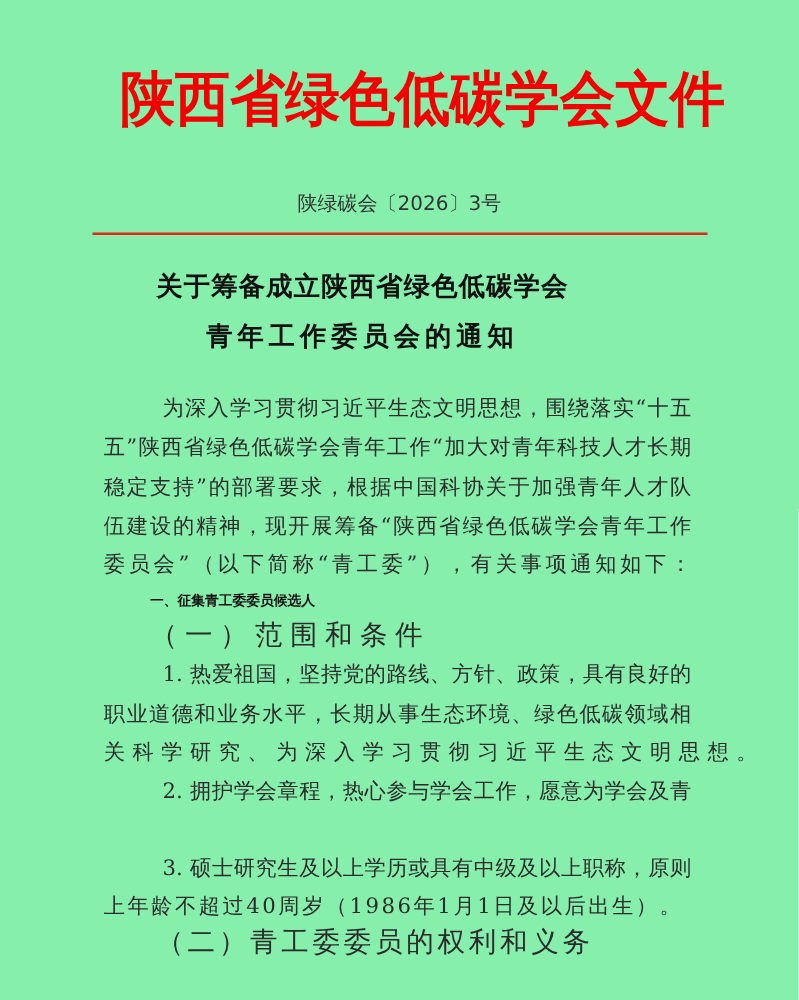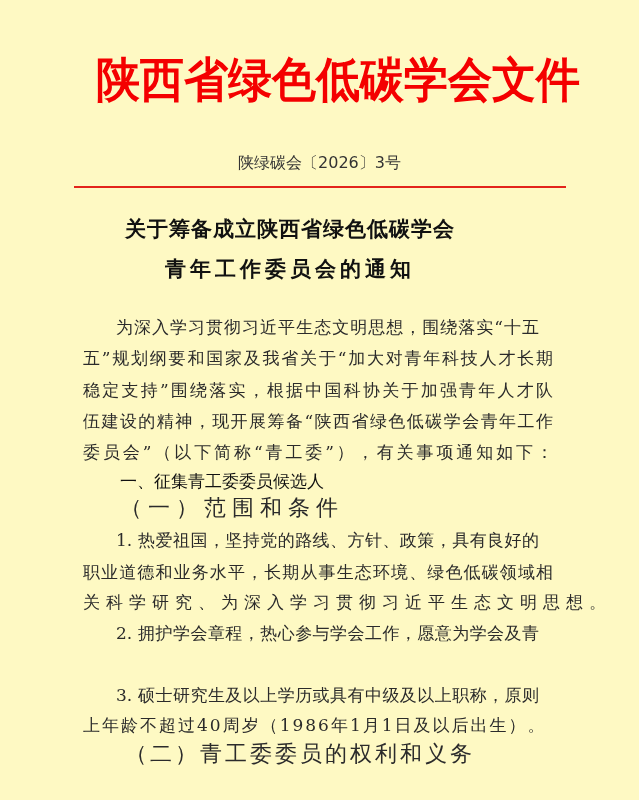--- a/index.html
+++ b/index.html
@@ -1,18 +1,18 @@
 <!DOCTYPE html>
 <html><head>
 <meta charset="utf-8">
 <style>
   html, body { margin: 0; padding: 0; background: #ffffff; }
   body { width: 639px; height: 800px; position: relative; overflow: hidden;
          font-family: "DejaVu Serif", "Liberation Serif", serif; color: #2a2a2a; }
-  .page { position: absolute; left: 0; top: 0; width: 639px; height: 800px; background: #fef9c3; }
+  .page { position: absolute; left: 0; top: 0; width: 639px; height: 800px; background: #86efac; }
 
   .doc-title {
     position: absolute; left: 96px; top: 52px; width: 450px; height: 56px;
     color: #f40000; font-family: "DejaVu Serif", "Liberation Serif", serif;
     font-weight: bold; font-size: 44px; line-height: 56px;
     white-space: nowrap; text-align: center;
     transform: scaleX(1.0); letter-spacing: 0px;
   }
   .doc-title span { display: inline-block; transform: scaleY(1.08); }
 
@@ -35,27 +35,27 @@
   .notice-title.l1 { top: 215px; line-height: 28px; letter-spacing: 1px; }
   .notice-title.l2 { top: 255px; line-height: 28px; letter-spacing: 4px; }
 
   .body-line {
     position: absolute; left: 83px; width: 470px; height: 24px;
     font-size: 17px; line-height: 24px; color: #2b2b2b;
     white-space: nowrap;
     text-align: justify; text-align-last: justify;
     font-family: "DejaVu Serif", "Liberation Serif", serif;
   }
-  .body-line.indent { left: 116px; width: 423px; }
+  .body-line.indent { left: 130px; width: 423px; }
   .body-line.short { text-align-last: left; letter-spacing: 6px; }
 
   .section-heading {
     position: absolute; left: 120px; top: 469px; height: 24px;
     font-family: "DejaVu Sans", "Liberation Sans", sans-serif;
-    font-weight: normal; font-size: 17px; line-height: 24px; color: #111;
+    font-weight: bold; font-size: 11px; line-height: 24px; color: #111;
     white-space: nowrap;
   }
   .sub-heading {
     position: absolute; height: 24px; font-size: 22px; line-height: 24px;
     color: #2b2b2b; white-space: nowrap; letter-spacing: 6px;
     font-family: Liberation Mono, monospace;
   }
 </style>
 </head>
 <body>
@@ -67,22 +67,22 @@
   </div>
 
   <div class="doc-number">陕绿碳会〔2026〕3号</div>
 
   <div class="red-rule"></div>
 
   <div class="notice-title l1">关于筹备成立陕西省绿色低碳学会</div>
   <div class="notice-title l2">青年工作委员会的通知</div>
 
   <div class="body-line indent" style="top:315px;">为深入学习贯彻习近平生态文明思想，围绕落实“十五</div>
-  <div class="body-line" style="top:346px;">五”规划纲要和国家及我省关于“加大对青年科技人才长期</div>
-  <div class="body-line" style="top:378px;">稳定支持”围绕落实，根据中国科协关于加强青年人才队</div>
+  <div class="body-line" style="top:346px;">五”陕西省绿色低碳学会青年工作“加大对青年科技人才长期</div>
+  <div class="body-line" style="top:378px;">稳定支持”的部署要求，根据中国科协关于加强青年人才队</div>
   <div class="body-line" style="top:409px;">伍建设的精神，现开展筹备“陕西省绿色低碳学会青年工作</div>
   <div class="body-line" style="top:440px;">委员会”（以下简称“青工委”），有关事项通知如下：</div>
 
   <div class="section-heading">一、征集青工委委员候选人</div>
 
   <div class="sub-heading" style="left:120px; top:498px;">（一）范围和条件</div>
 
   <div class="body-line indent" style="top:528px;">1. 热爱祖国，坚持党的路线、方针、政策，具有良好的</div>
   <div class="body-line" style="top:560px;">职业道德和业务水平，长期从事生态环境、绿色低碳领域相</div>
   <div class="body-line short" style="top:590px;">关科学研究、为深入学习贯彻习近平生态文明思想。</div>

